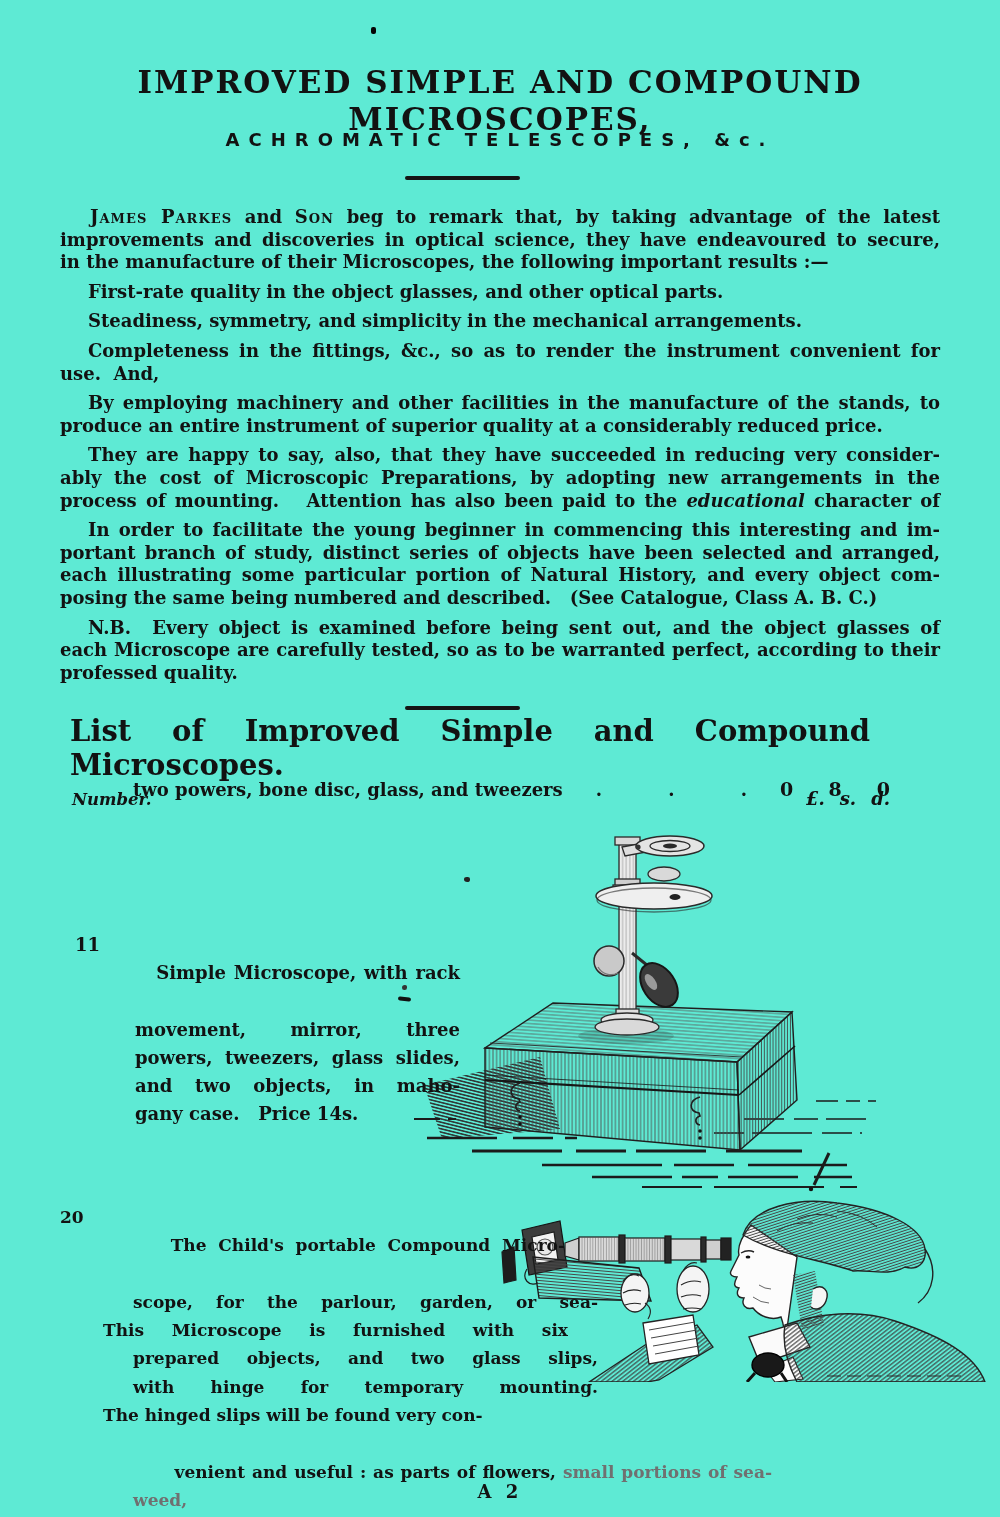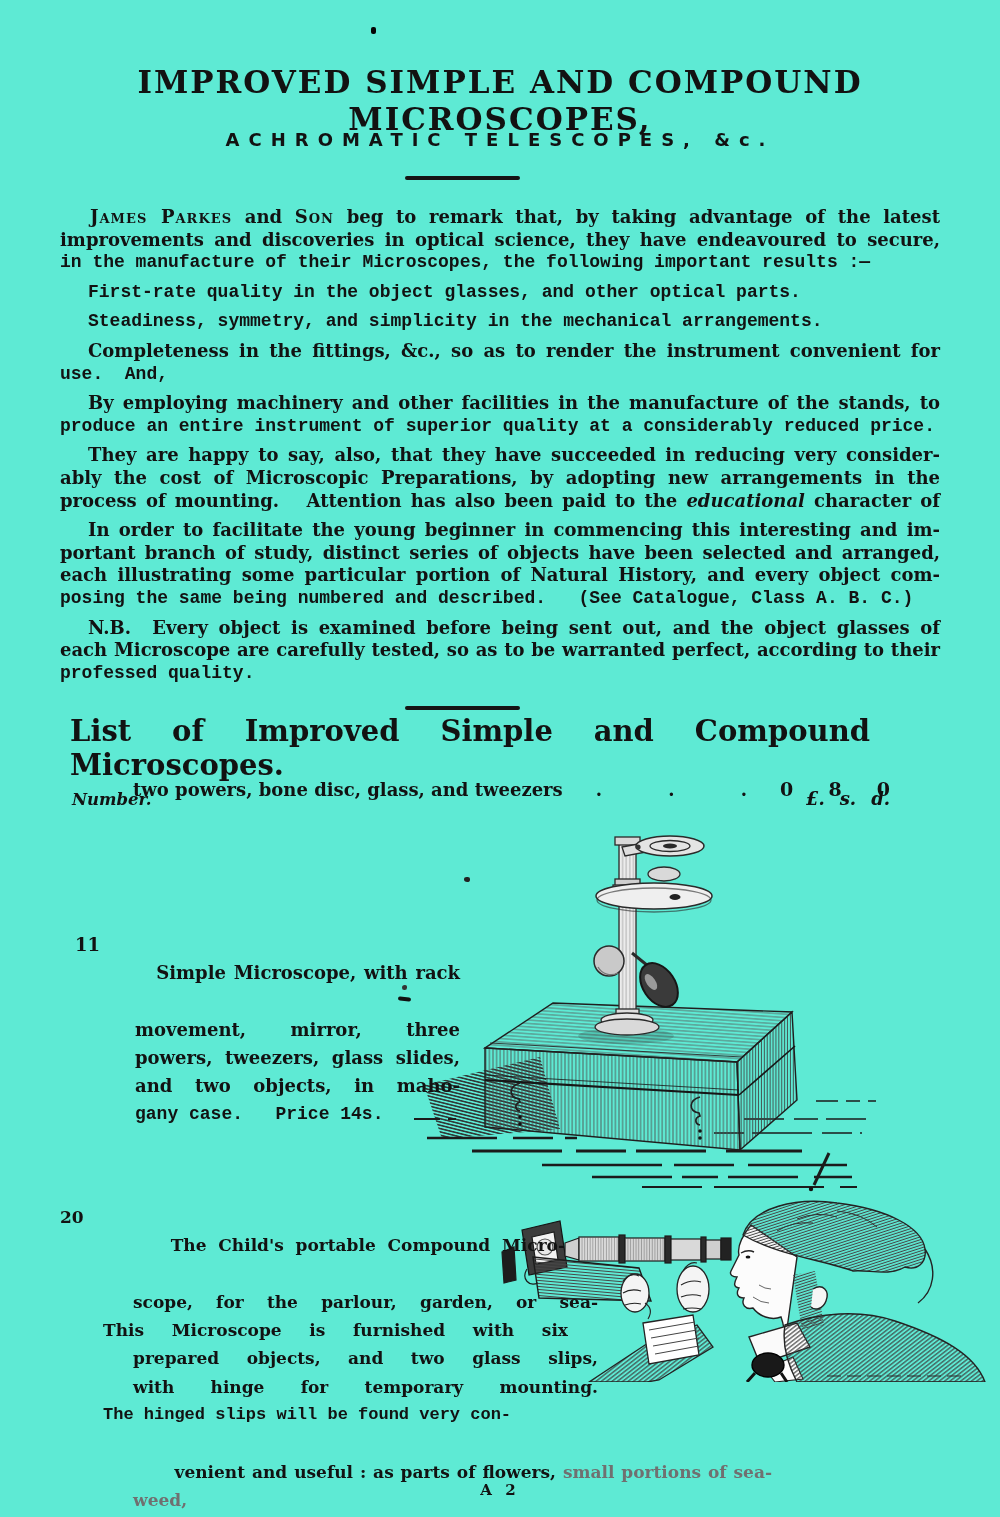--- a/index.html
+++ b/index.html
@@ -1,21 +1,21 @@
 <!DOCTYPE html>
 <html><head>
 <meta charset="utf-8">
 <style>
   html,body{margin:0;padding:0;background:#e9e9e9;}
   .page{position:relative;width:1000px;height:1517px;margin:0 auto;background:#5eead4;
         font-family:"DejaVu Serif",serif;color:#121212;overflow:hidden;}
   .abs{position:absolute;}
   .ln{white-space:pre-wrap;font-weight:bold;}
   .j{text-align:justify;text-align-last:justify;text-justify:inter-word;}
-  .l{text-align:center;text-align-last:left;font-family:Liberation Mono, monospace;}
+  .l{text-align:center;text-align-last:left;}
   .i28{padding-left:28px;margin-top:7px;}
   .i30{padding-left:30px;}
   .sc{font-variant:small-caps;letter-spacing:1px;}
   .it{font-style:italic;}
 
   .title{top:64px;left:0;width:1000px;text-align:center;font-size:31px;font-weight:bold;
          letter-spacing:2px;transform:scaleY(1.04);}
   .subtitle{top:129px;left:0;width:1000px;text-align:center;font-family:"DejaVu Sans",sans-serif;
             font-weight:bold;font-size:18px;letter-spacing:9px;}
   .rule{position:absolute;height:4px;background:#151515;border-radius:2px;}
@@ -42,21 +42,21 @@
   .w705{width:705px;}
   .p10b{display:flex;align-items:flex-end;padding-left:73px;width:757px;font-weight:bold;}
   .p10b .dots{flex:1;display:flex;justify-content:space-around;}
   .price{display:flex;width:110px;justify-content:space-between;font-size:19px;}
 
   .item11{top:931px;left:75px;width:385px;font-size:18px;line-height:28.2px;}
   .item20{top:1203px;left:60px;width:712px;font-size:17px;line-height:28.3px;}
   .wnar{width:465px;}
   .faded{color:#707070;}
 
-  .sig{top:1481px;left:0;width:1000px;text-align:center;font-size:15px;font-weight:bold;
+  .sig{top:1481px;left:0;width:1000px;text-align:center;font-size:18px;font-weight:bold;
        letter-spacing:4px;}
 
   .speck1{top:27px;left:371px;width:5px;height:7px;background:#050505;border-radius:2px;}
   .speck2{top:877px;left:464px;width:6px;height:5px;background:#222;border-radius:50% 40% 50% 60%;}
   .speck3{top:997px;left:398px;width:13px;height:4px;background:#111;transform:rotate(6deg);border-radius:2px;}
   .speck4{top:985px;left:402px;width:5px;height:5px;background:#333;border-radius:60% 40% 50% 50%;}
 
   svg{display:block;}
   .txt{z-index:3;}
   .art{z-index:1;}

